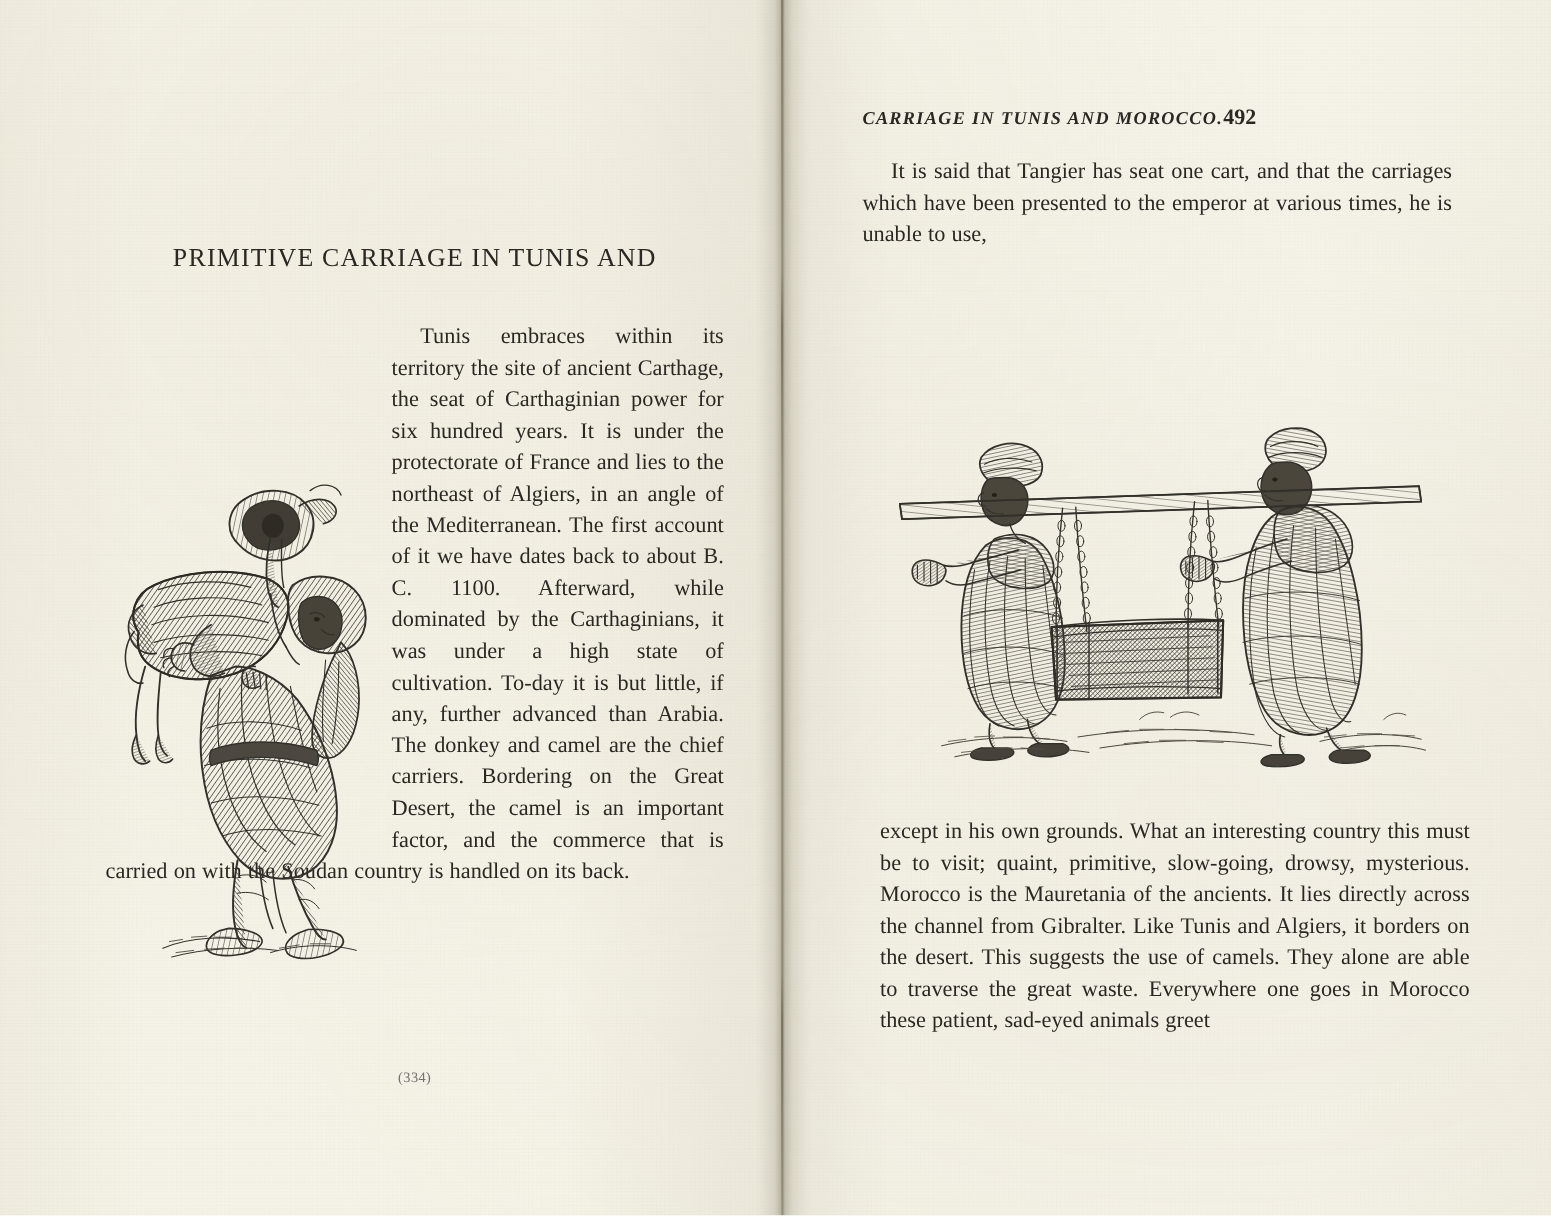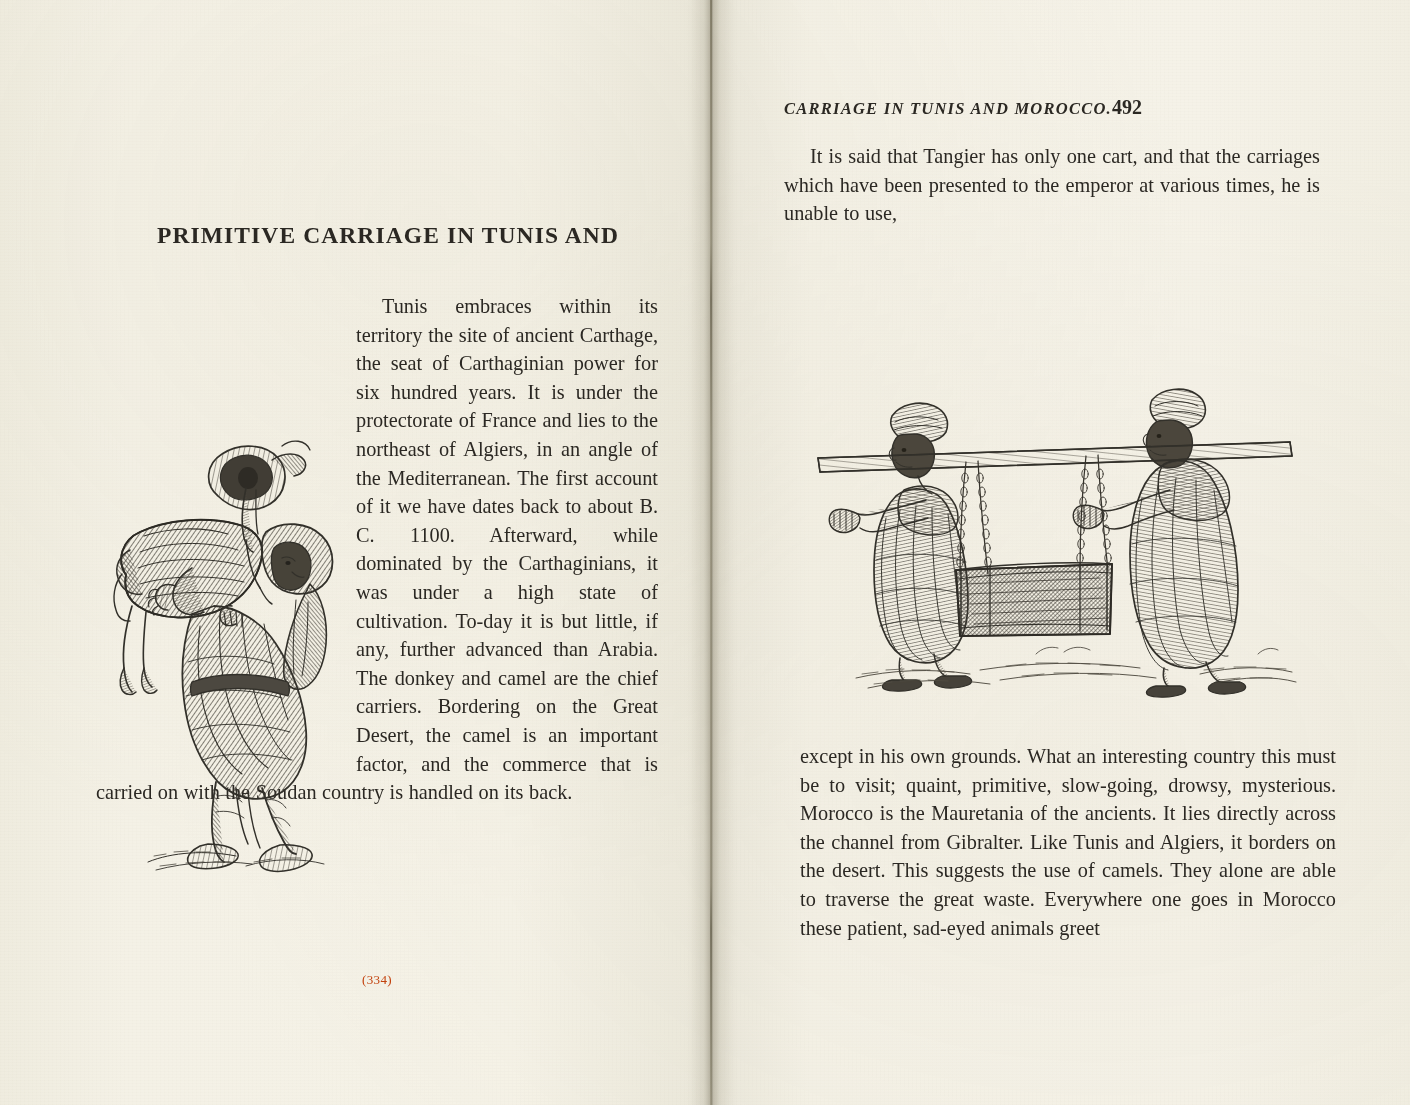--- a/index.html
+++ b/index.html
@@ -108,24 +108,24 @@
     letter-spacing: 1.25px;
     color: #2b2823;
   }
   .runhead-title { font-variant: small-caps; font-weight: 600; font-style: italic; }
   .runhead-folio { font-style: normal; font-size: 20px; letter-spacing: 0; font-weight: 600; }
 
   h1.chapter-title {
     margin: 0;
     position: absolute;
     top: 218px;
-    left: 11px;
+    left: 0;
     width: 562px;
     text-align: center;
-    font-weight: 700;
+    font-weight: 400;
     font-size: 23.5px;
     line-height: 35px;
     letter-spacing: 1.1px;
   }
   h1.chapter-title .t-line { display: block; }
 
   p.body {
     margin: 0;
     font-size: 20.3px;
     line-height: 28.6px;
@@ -158,21 +158,21 @@
     width: 562px;
   }
   .folio-bottom {
     position: absolute;
     top: 972px;
     left: 0;
     width: 562px;
     text-align: center;
     font-size: 13px;
     letter-spacing: .4px;
-    color: #c2410c;
+    color: #737373;
   }
 
   .right-top {
     position: absolute;
     top: 142px;
     left: 0;
     width: 536px;
   }
   .right-top p + p { margin-top: 0; }
   .right-bottom {
@@ -347,21 +347,21 @@
   </div>
 
   <div class="page page-right">
 
     <div class="runhead">
       <span class="runhead-title">CARRIAGE IN TUNIS AND MOROCCO.</span>
       <span class="runhead-folio">492</span>
     </div>
 
     <div class="right-top">
-      <p class="body indent">It is said that Tangier has only one cart, and that the carriages which have been presented to the emperor at various times, he is unable to use,</p>
+      <p class="body indent">It is said that Tangier has seat one cart, and that the carriages which have been presented to the emperor at various times, he is unable to use,</p>
     </div>
 
     <div class="right-bottom">
       <p class="body">except in his own grounds.  What an interesting country this must be to visit; quaint, primitive, slow-going, drowsy, mysterious.  Morocco is the Mauretania of the ancients. It lies directly across the channel from Gibralter.  Like Tunis and Algiers, it borders on the desert.  This suggests the use of camels.  They alone are able to traverse the great waste.  Everywhere one goes in Morocco these patient, sad-eyed animals greet</p>
     </div>
   </div>
 
   <div class="cut cut-right">
     <svg viewBox="0 0 510 320" xmlns="http://www.w3.org/2000/svg">
       <defs>

